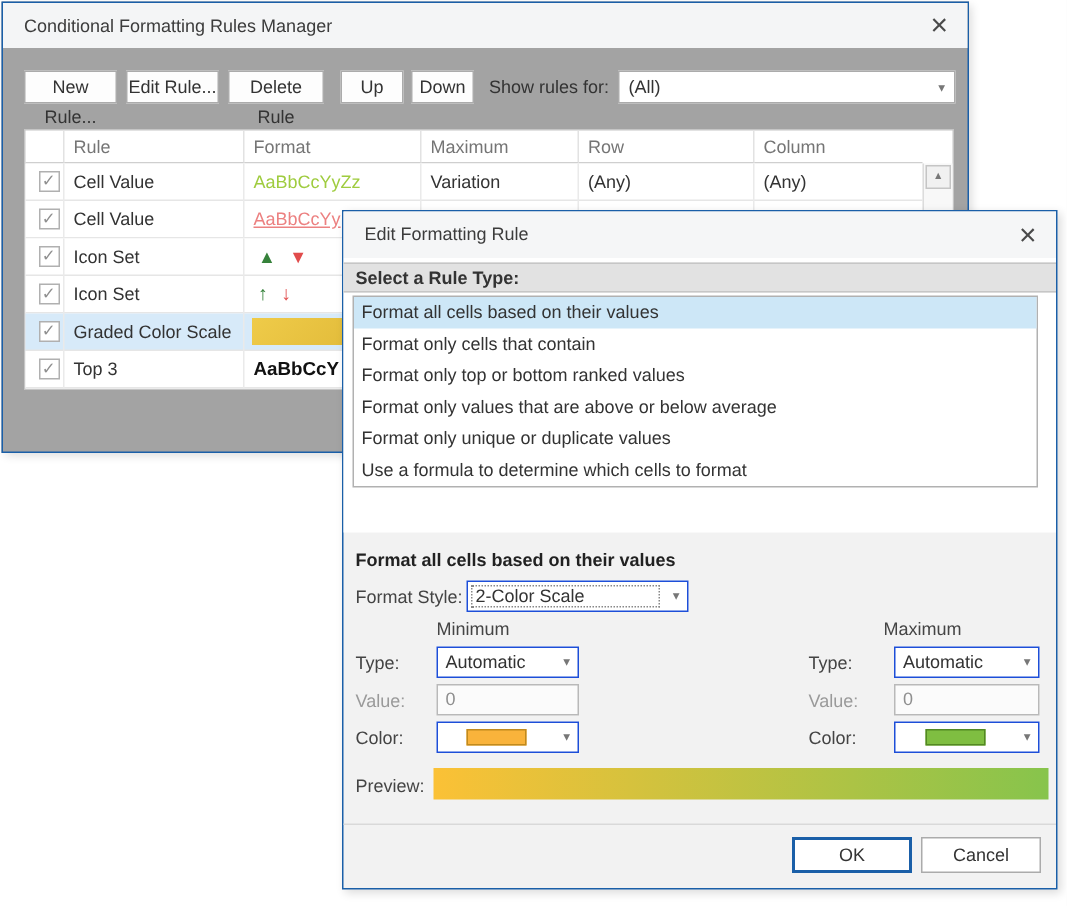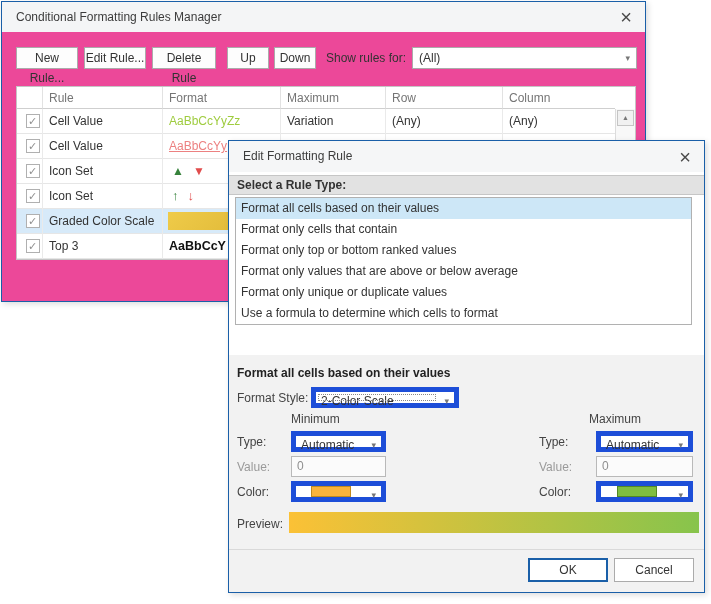--- a/index.html
+++ b/index.html
@@ -3,21 +3,21 @@
 <meta charset="utf-8">
 <style>
   * { margin:0; padding:0; box-sizing:border-box; }
   html,body { background:#ffffff; }
   .canvas {
     position:relative; width:711px; height:604px; overflow:hidden;
     font-family:"Liberation Sans", sans-serif; font-size:12px; color:#333;
     background:#ffffff;
   }
   .dialog {
-    position:absolute; border:1px solid #1A5FA8; background:#ec4899;
+    position:absolute; border:1px solid #1A5FA8; background:#a3a3a3;
     box-shadow:2px 2px 6px rgba(0,0,0,0.14);
   }
   .inner { position:absolute; inset:0; }
 
   
   .manager { left:1px; top:1px; width:645px; height:301px; }
   .titlebar { position:absolute; left:0; top:0; right:0; height:30px; background:#f4f5f6; }
   .titlebar .title { position:absolute; left:14px; top:0; line-height:30px; color:#3c3c3c; }
   .close-x { position:absolute; right:13px; top:3px; font-size:20px; font-weight:400;
              color:#4a4a4a; cursor:pointer; line-height:24px; }
@@ -68,21 +68,21 @@
           font-weight:bold; color:#333; line-height:18px; padding-left:8px; }
   .band1 { top:34px; } .band2 { top:193px; }
   .rt-list { position:absolute; left:6px; top:56px; width:457px; height:128px;
              background:#fff; border:1px solid #b1b1b1; }
   .rt-item { height:21px; line-height:21px; padding-left:5px; color:#333; cursor:pointer;
              white-space:nowrap; overflow:hidden; }
   .rt-item.sel { background:#CDE7F7; }
   .subtitle { position:absolute; left:8px; top:225px; font-weight:bold; color:#222; }
   .e-lbl { position:absolute; line-height:21px; color:#444; }
   .e-lbl.dis { color:#9a9a9a; }
-  .e-combo { position:absolute; height:21px; background:#fff; border:5px solid #1d4ed8;
+  .e-combo { position:absolute; height:21px; background:#fff; border:1px solid #1d4ed8;
              line-height:19px; padding-left:5px; cursor:pointer; }
   .e-combo .caret { position:absolute; right:5px; top:0; line-height:19px; font-size:9px; color:#777; }
   .fs-combo { left:82px; top:246px; width:148px; }
   .focus-rect { position:absolute; left:2px; top:2px; right:18px; bottom:2px;
                 border:1px dotted #888; pointer-events:none; }
   .col-hd { position:absolute; top:271px; color:#444; }
   .val-field { position:absolute; height:21px; background:#fbfbfb; border:1px solid #b9b9b9;
                color:#8f8f8f; line-height:19px; padding-left:5px; font-family:inherit; font-size:12px; }
   .color-combo { display:flex; align-items:center; justify-content:center; padding-left:0; padding-right:16px; }
   .csw { width:40px; height:11px; }

